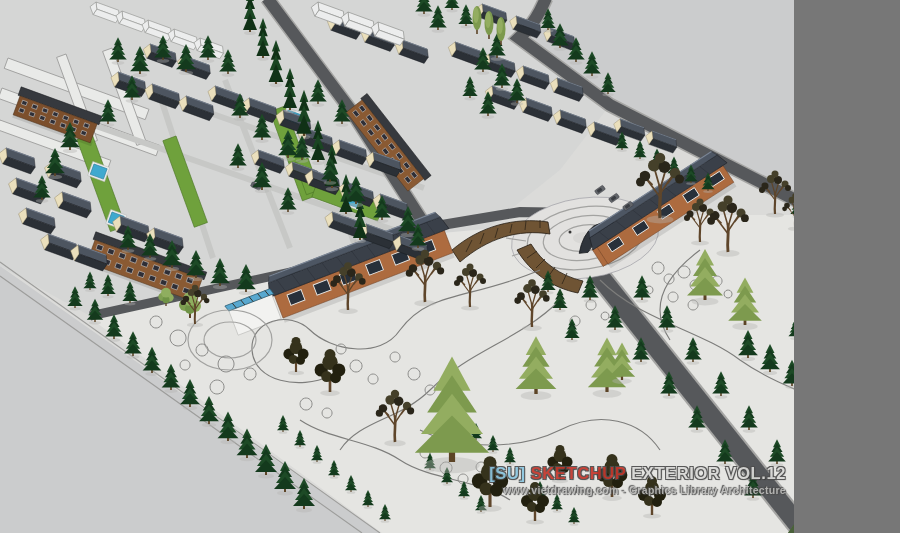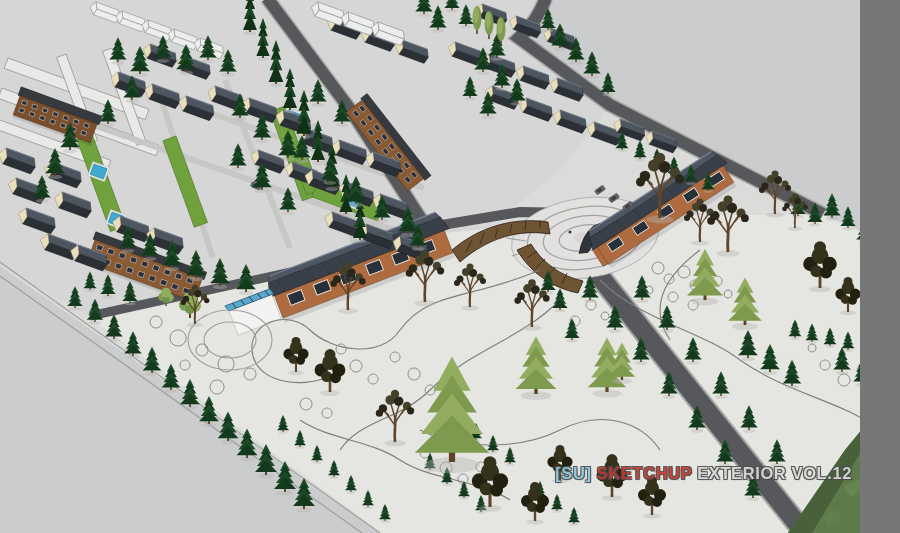--- a/index.html
+++ b/index.html
@@ -1,16 +1,16 @@
 <!DOCTYPE html>
 <html><head>
 <meta charset="utf-8">
 <style>
   html,body{margin:0;padding:0;background:#777;}
-  .stage{position:relative;width:860px;height:533px;overflow:hidden;
+  .stage{position:relative;width:794px;height:533px;overflow:hidden;
          font-family:"Liberation Sans",sans-serif;background:#cbcccd;}
   .stage svg{position:absolute;left:0;top:0;}
 
   
   .trunk{stroke:#5c4426;fill:none;}
   .pf1{fill:#1d4a26;}.pf2{fill:#143a1d;}
   .cf1{fill:#1a4522;}.cf2{fill:#103116;}
   .lf1{fill:#93ad60;}.lf2{fill:#7d9a4e;}
   .gf1{fill:#7fa052;}.gf2{fill:#8fae5f;}.gf3{fill:#6f9346;}
   .bb{fill:#2a261a;}.bb2{fill:#45402a;}
@@ -523,14 +523,15 @@
         <use href="#sym-d" transform="translate(652,515) scale(1)"></use>
       </g>
 </svg>
 
 <div class="watermark">
   <div class="wm1">
     <span class="wm-su">[SU]</span>
     <span class="wm-brand">SKETCHUP</span>
     <span class="wm-rest">EXTERIOR VOL.12</span>
   </div>
+  <div class="wm2">www.vietdrawing.com - Graphics Library Architecture</div>
 </div>
 </div>
 
 </body></html>

